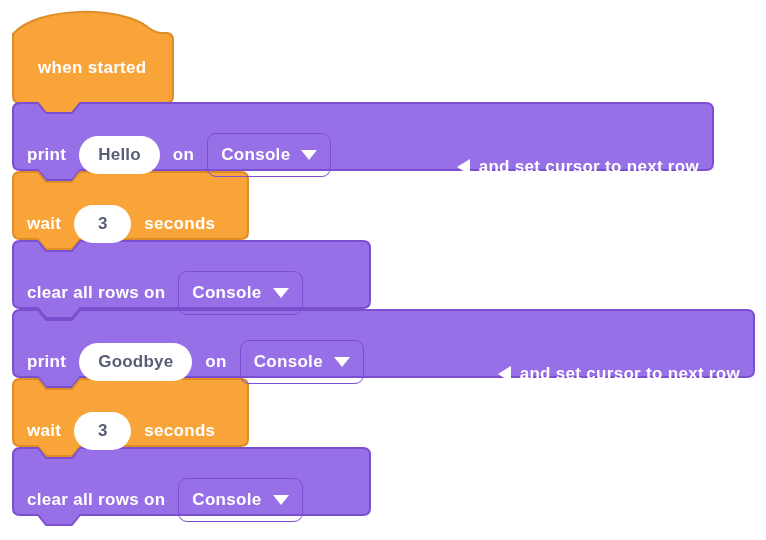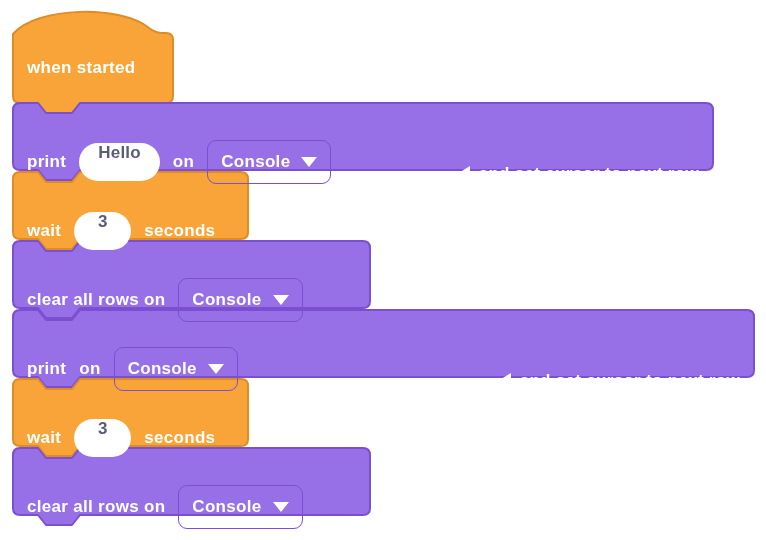--- a/index.html
+++ b/index.html
@@ -7,29 +7,29 @@
   body { font-family:"Liberation Sans", sans-serif; position:relative; }
 
   .canvas { position:absolute; inset:0; }
 
   .blk { position:absolute; }
   .blk svg { position:absolute; left:0; top:0; overflow:visible; display:block; }
   .blk path { stroke-width:2; stroke-linejoin:round; }
   .blk.orange path { fill:var(--orange-fill); stroke:var(--orange-stroke); }
   .blk.purple path { fill:var(--purple-fill); stroke:var(--purple-stroke); }
 
-  .row { position:absolute; left:0; right:0; top:17px; height:83px;
+  .row { position:absolute; left:0; right:0; top:10px; height:83px;
          display:flex; align-items:center; gap:13px; padding:0 14px; z-index:1; }
-  .hat-row { top:19px; height:70px; }
+  .hat-row { top:19px; height:70px;margin-left:11px; }
 
   .lbl { color:var(--label-text); font-weight:bold; font-size:17px;
          letter-spacing:.3px; white-space:nowrap; }
 
   .oval { background:var(--field-bg); height:38px; min-width:57px;
-          border-radius:20px; display:inline-flex; align-items:flex-start;
+          border-radius:20px; display:inline-flex; align-items:center;
           justify-content:center; padding:0 19px; }
   .oval span { color:var(--field-text); font-weight:bold; font-size:17px;
                letter-spacing:.2px; white-space:nowrap; }
 
   .dropdown { height:44px; border:1.5px solid var(--dropdown-border);
               border-radius:9px; display:inline-flex; align-items:center;
               gap:11px; padding:0 13px; }
   .dd-arrow { width:0; height:0; border-left:8px solid transparent;
               border-right:8px solid transparent;
               border-top:10px solid var(--label-text); }
@@ -99,20 +99,23 @@
       </span>
     </div>
   </div>
 
   <div class="blk purple" style="left:13px; top:310px; width:741px; height:67px;">
     <svg width="741" height="79" viewBox="0 0 741 79">
       <path d="M 0,7 Q 0,0 7,0 L 25,0 L 33,10 L 59,10 L 67,0 L 734,0 Q 741,0 741,7 L 741,60 Q 741,67 734,67 L 67,67 L 59,77 L 33,77 L 25,67 L 7,67 Q 0,67 0,60 Z"></path>
     </svg>
     <div class="row">
       <span class="lbl">print</span>
+      <span class="oval">
+        <span>Goodbye</span>
+      </span>
       <span class="lbl">on</span>
       <span class="dropdown">
         <span class="lbl">Console</span>
         <span class="dd-arrow"></span>
       </span>
       <span class="collapse">
         <span class="tri-left"></span>
         <span class="lbl">and set cursor to next row</span>
       </span>
     </div>

